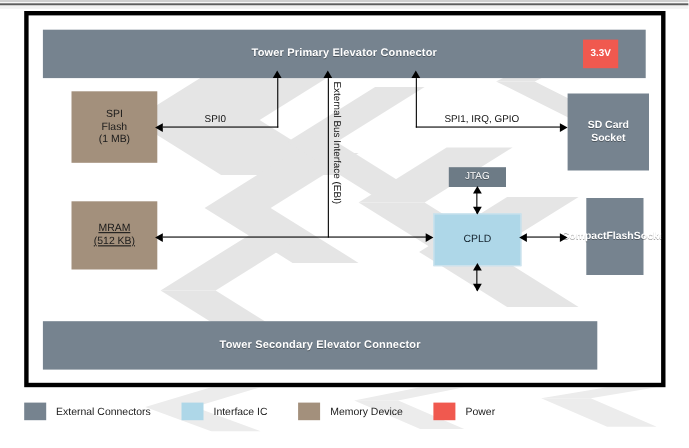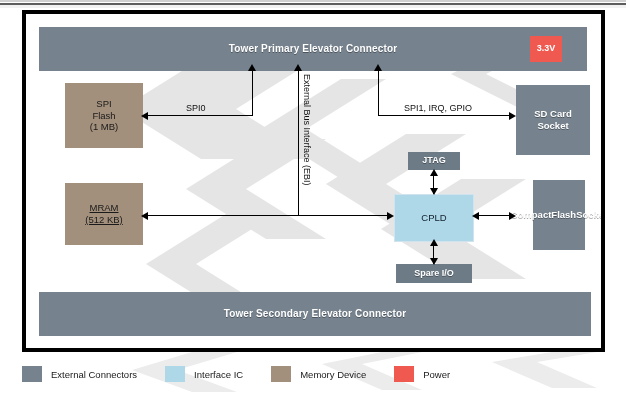--- a/index.html
+++ b/index.html
@@ -31,21 +31,21 @@
   .blk{
     position:absolute;box-sizing:border-box;
     display:flex;align-items:center;justify-content:center;
     text-align:center;line-height:1.25;
   }
   .conn{background:#76838f;color:#ffffff;font-size:9.5px;font-weight:bold;
         text-shadow:0 1px 0 rgba(0,0,0,.35);}
   .mem{background:#a3907c;color:#1a1a1a;font-size:9.5px;}
   .ic{background:#aed7e8;color:#11202b;font-size:9.5px;border:1px solid #cfe4ee;}
   .pwr{background:#f0594f;color:#ffffff;font-size:9px;font-weight:bold;}
-  .small-conn{background:#6d7b86;color:#ffffff;font-size:9px;font-weight:bold;
+  .small-conn{background:#6d7b86;color:#ffffff;font-size:9px;font-weight:normal;
         text-shadow:0 1px 0 rgba(0,0,0,.35);}
 
   .elev-title{font-size:10px;font-weight:bold;letter-spacing:.15px;}
 
   .lbl{position:absolute;font-size:9px;color:#111;white-space:nowrap;}
   .lbl-vert{
     position:absolute;font-size:9px;color:#111;white-space:nowrap;
     writing-mode:vertical-rl;text-orientation:mixed;
   }
 
@@ -100,21 +100,21 @@
       </svg>
     </div>
 
     <div class="blk conn" style="left:13px;top:13px;width:548px;height:44px;">
       <span class="elev-title">Tower Primary Elevator Connector</span>
     </div>
     <div class="blk pwr" style="left:504px;top:22px;width:32px;height:26px;">
       <span>3.3V</span>
     </div>
 
-    <div class="blk conn" style="left:13px;top:278px;width:552px;height:44px;">
+    <div class="blk conn" style="left:13px;top:278px;width:504px;height:44px;">
       <span class="elev-title">Tower Secondary Elevator Connector</span>
     </div>
 
     <div class="blk mem" style="left:39px;top:69px;width:78px;height:65px;flex-direction:column;">
       <span>SPI</span>
       <span>Flash</span>
       <span>(1 MB)</span>
     </div>
 
     <div class="blk mem" style="left:39px;top:169px;width:78px;height:62px;flex-direction:column;text-decoration:underline;">
@@ -133,23 +133,20 @@
     </div>
 
     <div class="blk small-conn" style="left:382px;top:138px;width:52px;height:18px;">
       <span>JTAG</span>
     </div>
 
     <div class="blk ic" style="left:368px;top:180px;width:80px;height:48px;">
       <span>CPLD</span>
     </div>
 
-    <div class="blk small-conn" style="left:370px;top:250px;width:76px;height:19px;">
-      <span>Spare I/O</span>
-    </div>
 
     <div class="wire v" style="left:226px;top:57px;height:45px;"></div>
     <div class="wire h" style="left:122px;top:101px;width:105px;"></div>
     <div class="arw arw-up" style="left:222px;top:50px;"></div>
     <div class="arw arw-left" style="left:115px;top:98px;"></div>
     <div class="lbl" style="left:160px;top:89px;">SPI0</div>
 
     <div class="wire v" style="left:272px;top:57px;height:145px;"></div>
     <div class="arw arw-up" style="left:268px;top:50px;"></div>
     <div class="lbl-vert" style="left:276px;top:60px;">External Bus Interface (EBI)</div>

